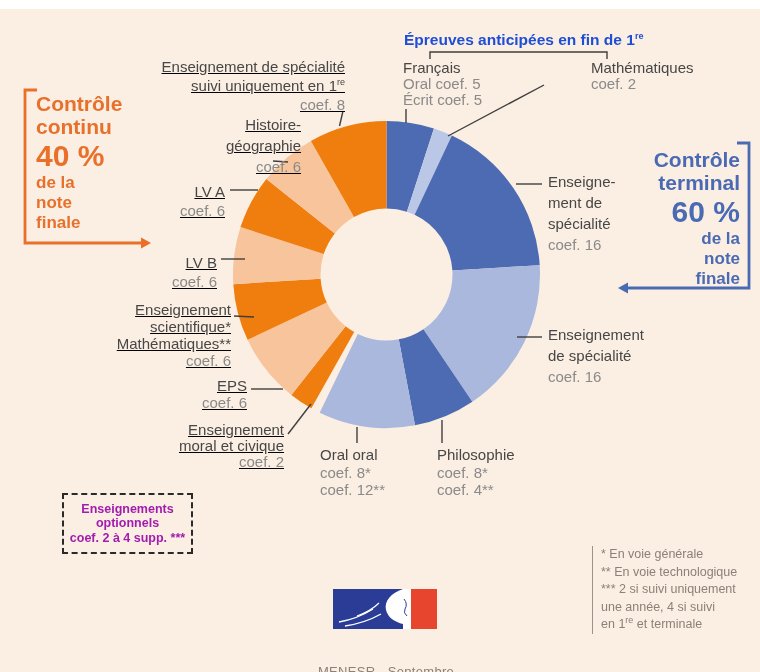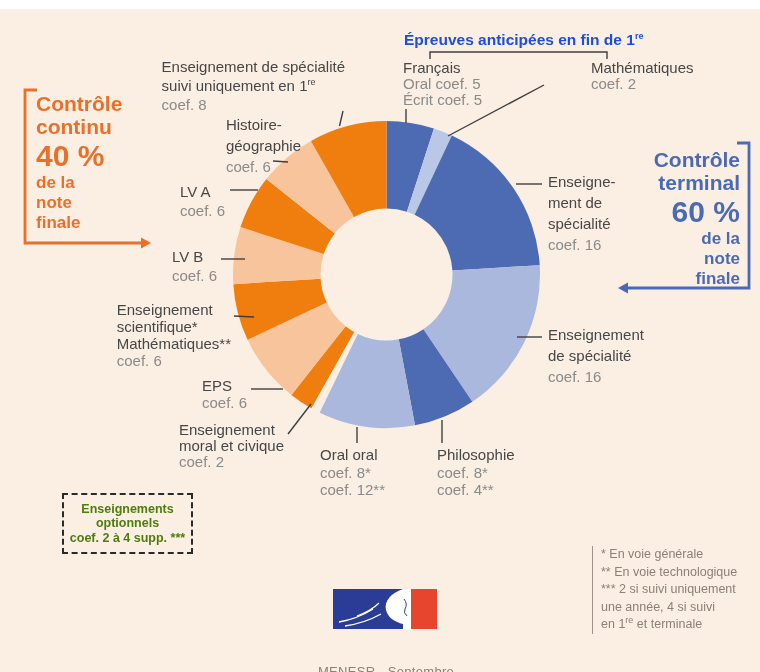--- a/index.html
+++ b/index.html
@@ -11,34 +11,34 @@
   .topstrip{position:absolute;left:0;top:0;width:760px;height:9px;background:#ffffff;}
   svg.layer{position:absolute;left:0;top:0;}
   .lbl{position:absolute;white-space:nowrap;}
   .lbl .name{color:#474747;font-size:15px;}
   .lbl .coef{color:#8A8A8A;font-size:15px;}
   .lh16 div{line-height:16px;}
   .lh17 div{line-height:17px;}
   .lh175 div{line-height:17.5px;}
   .lh19 div{line-height:19px;}
   .lh21 div{line-height:21px;}
-  .alr{text-align:left;}
+  .alr{text-align:right;text-decoration:underline;}
   sup{font-size:9px;vertical-align:super;line-height:0;}
   .title{position:absolute;left:404px;top:31px;font-size:15.5px;font-weight:bold;color:#1d4ed8;}
   .hd{position:absolute;font-weight:bold;}
   .hd .l{font-size:21px;line-height:23px;}
   .hd .p{font-size:30px;line-height:35px;}
   .hd .s{font-size:17px;line-height:20px;}
   .hd-orange{left:36px;top:92px;color:#E8702A;}
   .hd-blue{right:20px;top:148px;color:#4A6BB3;text-align:right;}
   .optbox{
     position:absolute;left:62px;top:493px;width:131px;height:61px;
     border:2px dashed #2A2A2A;box-sizing:border-box;
     display:flex;flex-direction:column;justify-content:center;align-items:center;
-    color:#4d7c0f;font-weight:bold;font-size:12.5px;line-height:14.5px;text-align:center;
+    color:#a21caf;font-weight:bold;font-size:12.5px;line-height:14.5px;text-align:center;
   }
   .footnotes{
     position:absolute;left:592px;top:546px;
     border-left:1.5px solid #9C9289;padding-left:8px;
     color:#8B8178;font-size:12.5px;line-height:17.5px;
   }
   .logo{position:absolute;left:333px;top:589px;}
   .caption{position:absolute;left:310px;top:664px;width:152px;text-align:center;
     color:#8D8078;font-size:13px;letter-spacing:.3px;}
 </style>
@@ -119,21 +119,21 @@
   </div>
   <div class="lbl lh21 alr" style="right:459px;top:114px;">
     <div class="name">Histoire-</div>
     <div class="name">géographie</div>
     <div class="coef">coef. 6</div>
   </div>
   <div class="lbl lh19 alr" style="right:535px;top:182px;">
     <div class="name">LV A</div>
     <div class="coef">coef. 6</div>
   </div>
-  <div class="lbl lh19 alr" style="right:543px;top:247px;">
+  <div class="lbl lh19 alr" style="right:543px;top:253px;">
     <div class="name">LV B</div>
     <div class="coef">coef. 6</div>
   </div>
   <div class="lbl lh17 alr" style="right:529px;top:301px;">
     <div class="name">Enseignement</div>
     <div class="name">scientifique*</div>
     <div class="name">Mathématiques**</div>
     <div class="coef">coef. 6</div>
   </div>
   <div class="lbl lh17 alr" style="right:513px;top:377px;">

